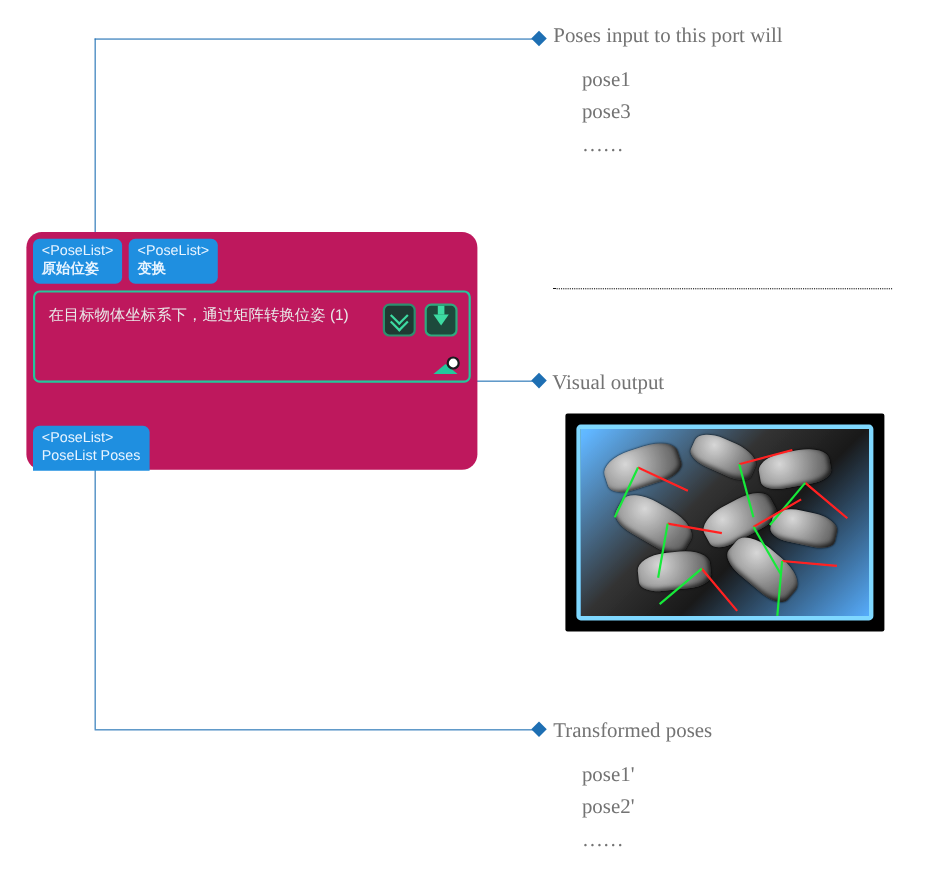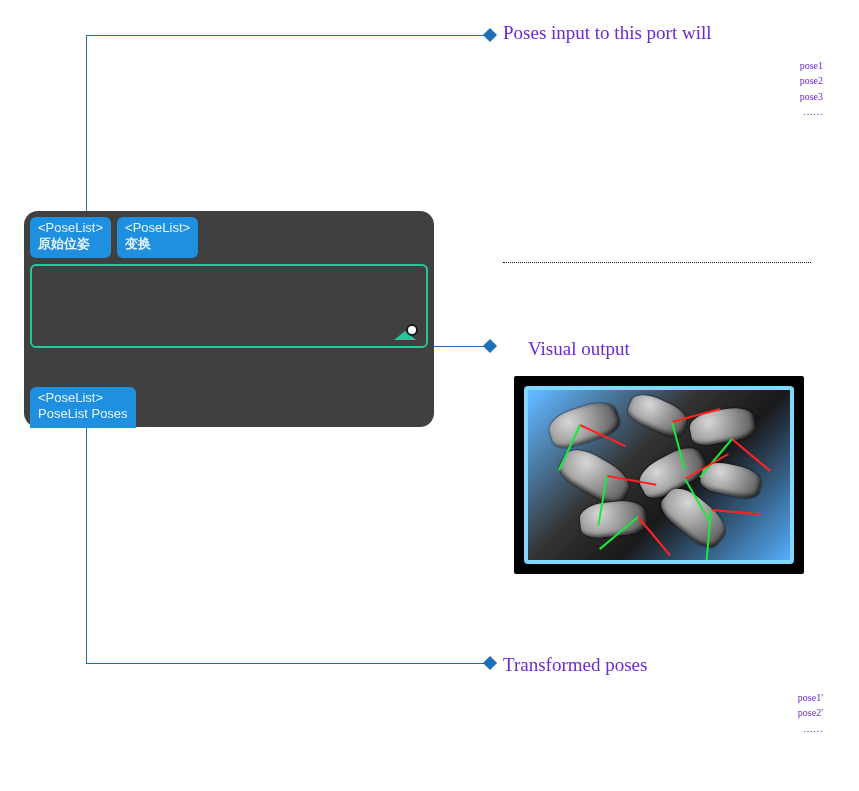--- a/index.html
+++ b/index.html
@@ -12,21 +12,21 @@
   }
   .canvas { position: relative; width: 100%; height: 100%; }
 
   
   .node {
     position: absolute;
     left: 24px;
     top: 211px;
     width: 410px;
     height: 216px;
-    background: #404040;
+    background: #be185d;
     border-radius: 14px;
     padding: 6px 6px 0 6px;
   }
   .port-row { display: flex; gap: 6px; }
   .port {
     background: #1f8fe0;
     border-radius: 6px;
     padding: 3px 8px 5px 8px;
     font-size: 13px;
     line-height: 1.25;
@@ -101,24 +101,24 @@
     border-radius: 6px 6px 0 0;
     padding: 3px 8px 6px 8px;
     font-size: 13px; line-height: 1.25;
     color: #e8f4ff;
   }
 
   
   .anno {
     position: absolute;
     font-family: Georgia, "Times New Roman", serif;
-    color: #6d28d9;
+    color: #737373;
   }
   .anno-title { font-size: 19px; line-height: 1.35; }
-  .anno-list  { font-size: 10px; line-height: 1.55; margin-top: 12px; margin-left: 26px; text-align: right; }
+  .anno-list  { font-size: 19px; line-height: 1.55; margin-top: 12px; margin-left: 26px; }
   .anno-list div { white-space: pre; }
 
   .diamond {
     position: absolute;
     width: 10px; height: 10px;
     background: #1e6fb3;
     transform: rotate(45deg);
   }
 
   .hline, .vline {
@@ -174,27 +174,26 @@
   <div class="vline" style="left:86px; top:425px; height:238px;"></div>
   <div class="hline" style="left:86px; top:663px; width:399px;"></div>
   <div class="diamond" style="left:485px; top:658px;"></div>
 
   <div class="dotsep" style="left:503px; top:262px; width:308px;"></div>
 
   <div class="anno" style="left:503px; top:20px; width:320px;">
     <div class="anno-title">Poses input to this port will</div>
     <div class="anno-list">
       <div>pose1</div>
-      <div>pose2</div>
       <div>pose3</div>
       <div>……</div>
     </div>
   </div>
 
-  <div class="anno anno-title" style="left:528px; top:336px;">
+  <div class="anno anno-title" style="left:502px; top:336px;">
     <span>Visual output</span>
   </div>
 
   <div class="anno" style="left:503px; top:652px; width:320px;font-family:Liberation Serif, serif;">
     <div class="anno-title">Transformed poses</div>
     <div class="anno-list">
       <div>pose1'</div>
       <div>pose2'</div>
       <div>……</div>
     </div>
@@ -206,20 +205,31 @@
         <div class="ptype">&lt;PoseList&gt;</div>
         <div class="plabel">原始位姿</div>
       </div>
       <div class="port">
         <div class="ptype">&lt;PoseList&gt;</div>
         <div class="plabel">变换</div>
       </div>
     </div>
 
     <div class="node-body">
+      <div class="node-body-row">
+        <div class="node-title">在目标物体坐标系下，通过矩阵转换位姿 (1)</div>
+        <div class="body-icons">
+          <div class="sq-btn">
+            <div class="chev-down"></div>
+          </div>
+          <div class="sq-btn alt">
+            <div class="arrow-down-fat"></div>
+          </div>
+        </div>
+      </div>
       <div class="eye-icon">
         <div class="hill"></div>
         <div class="ball"></div>
       </div>
     </div>
 
     <div class="port-out">
       <div class="ptype">&lt;PoseList&gt;</div>
       <div class="plabel">PoseList Poses</div>
     </div>

